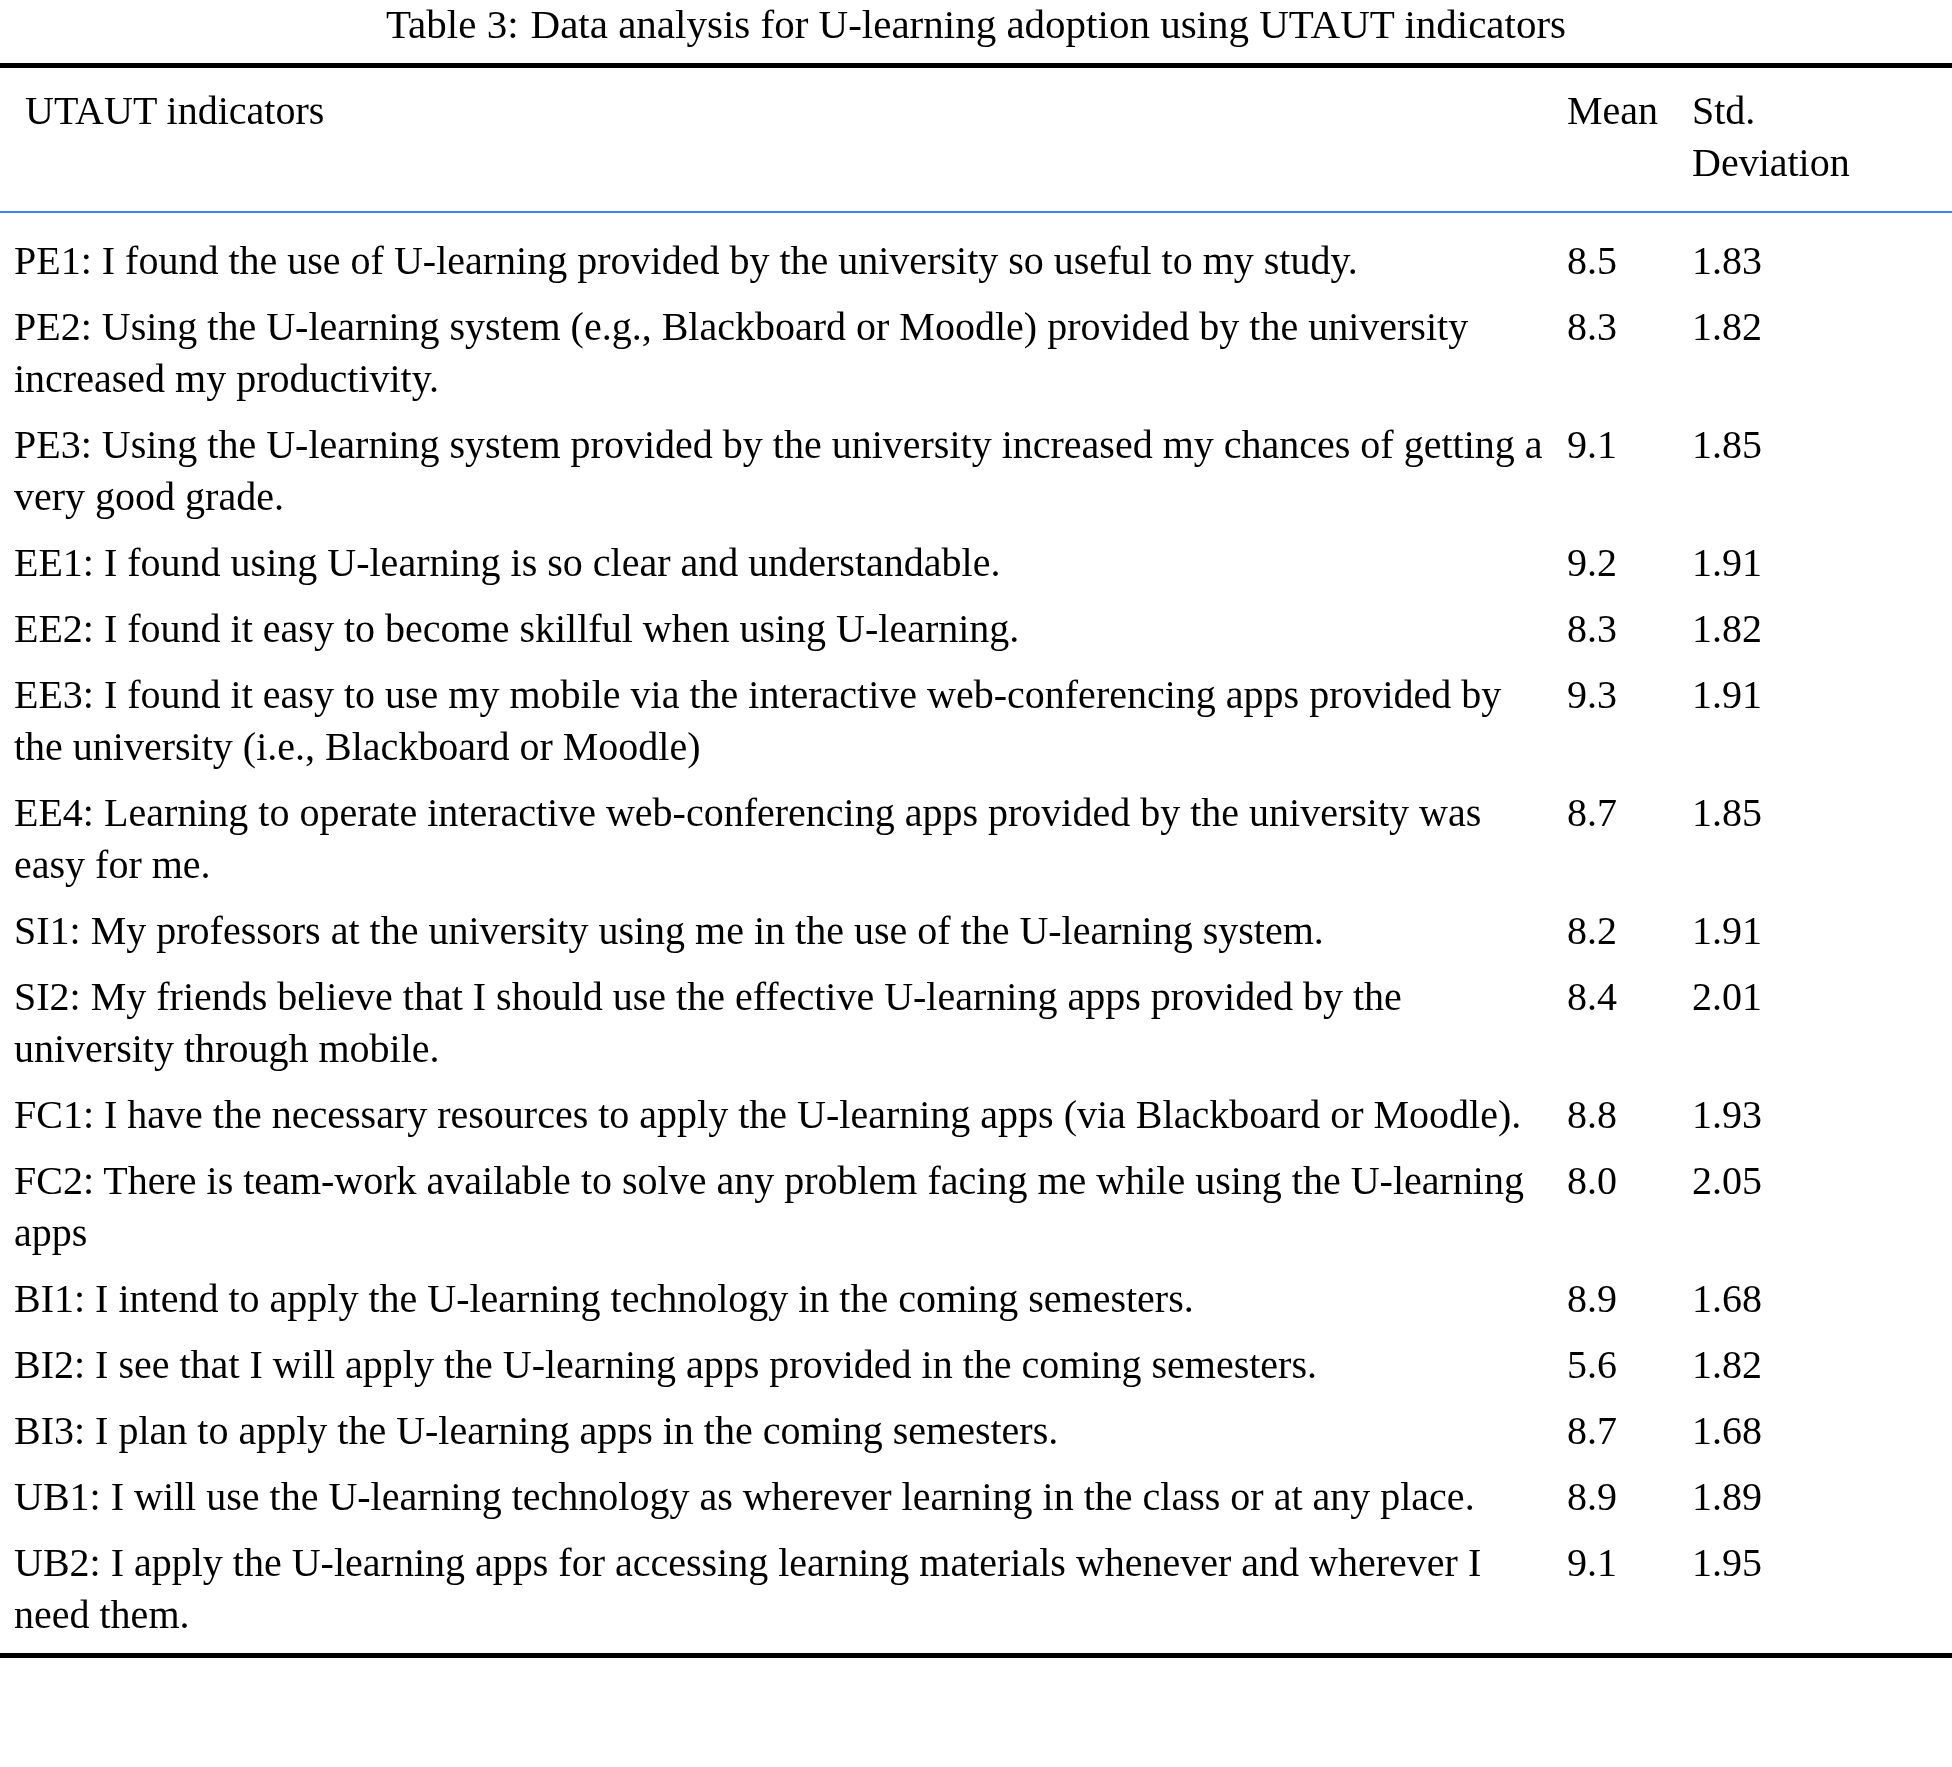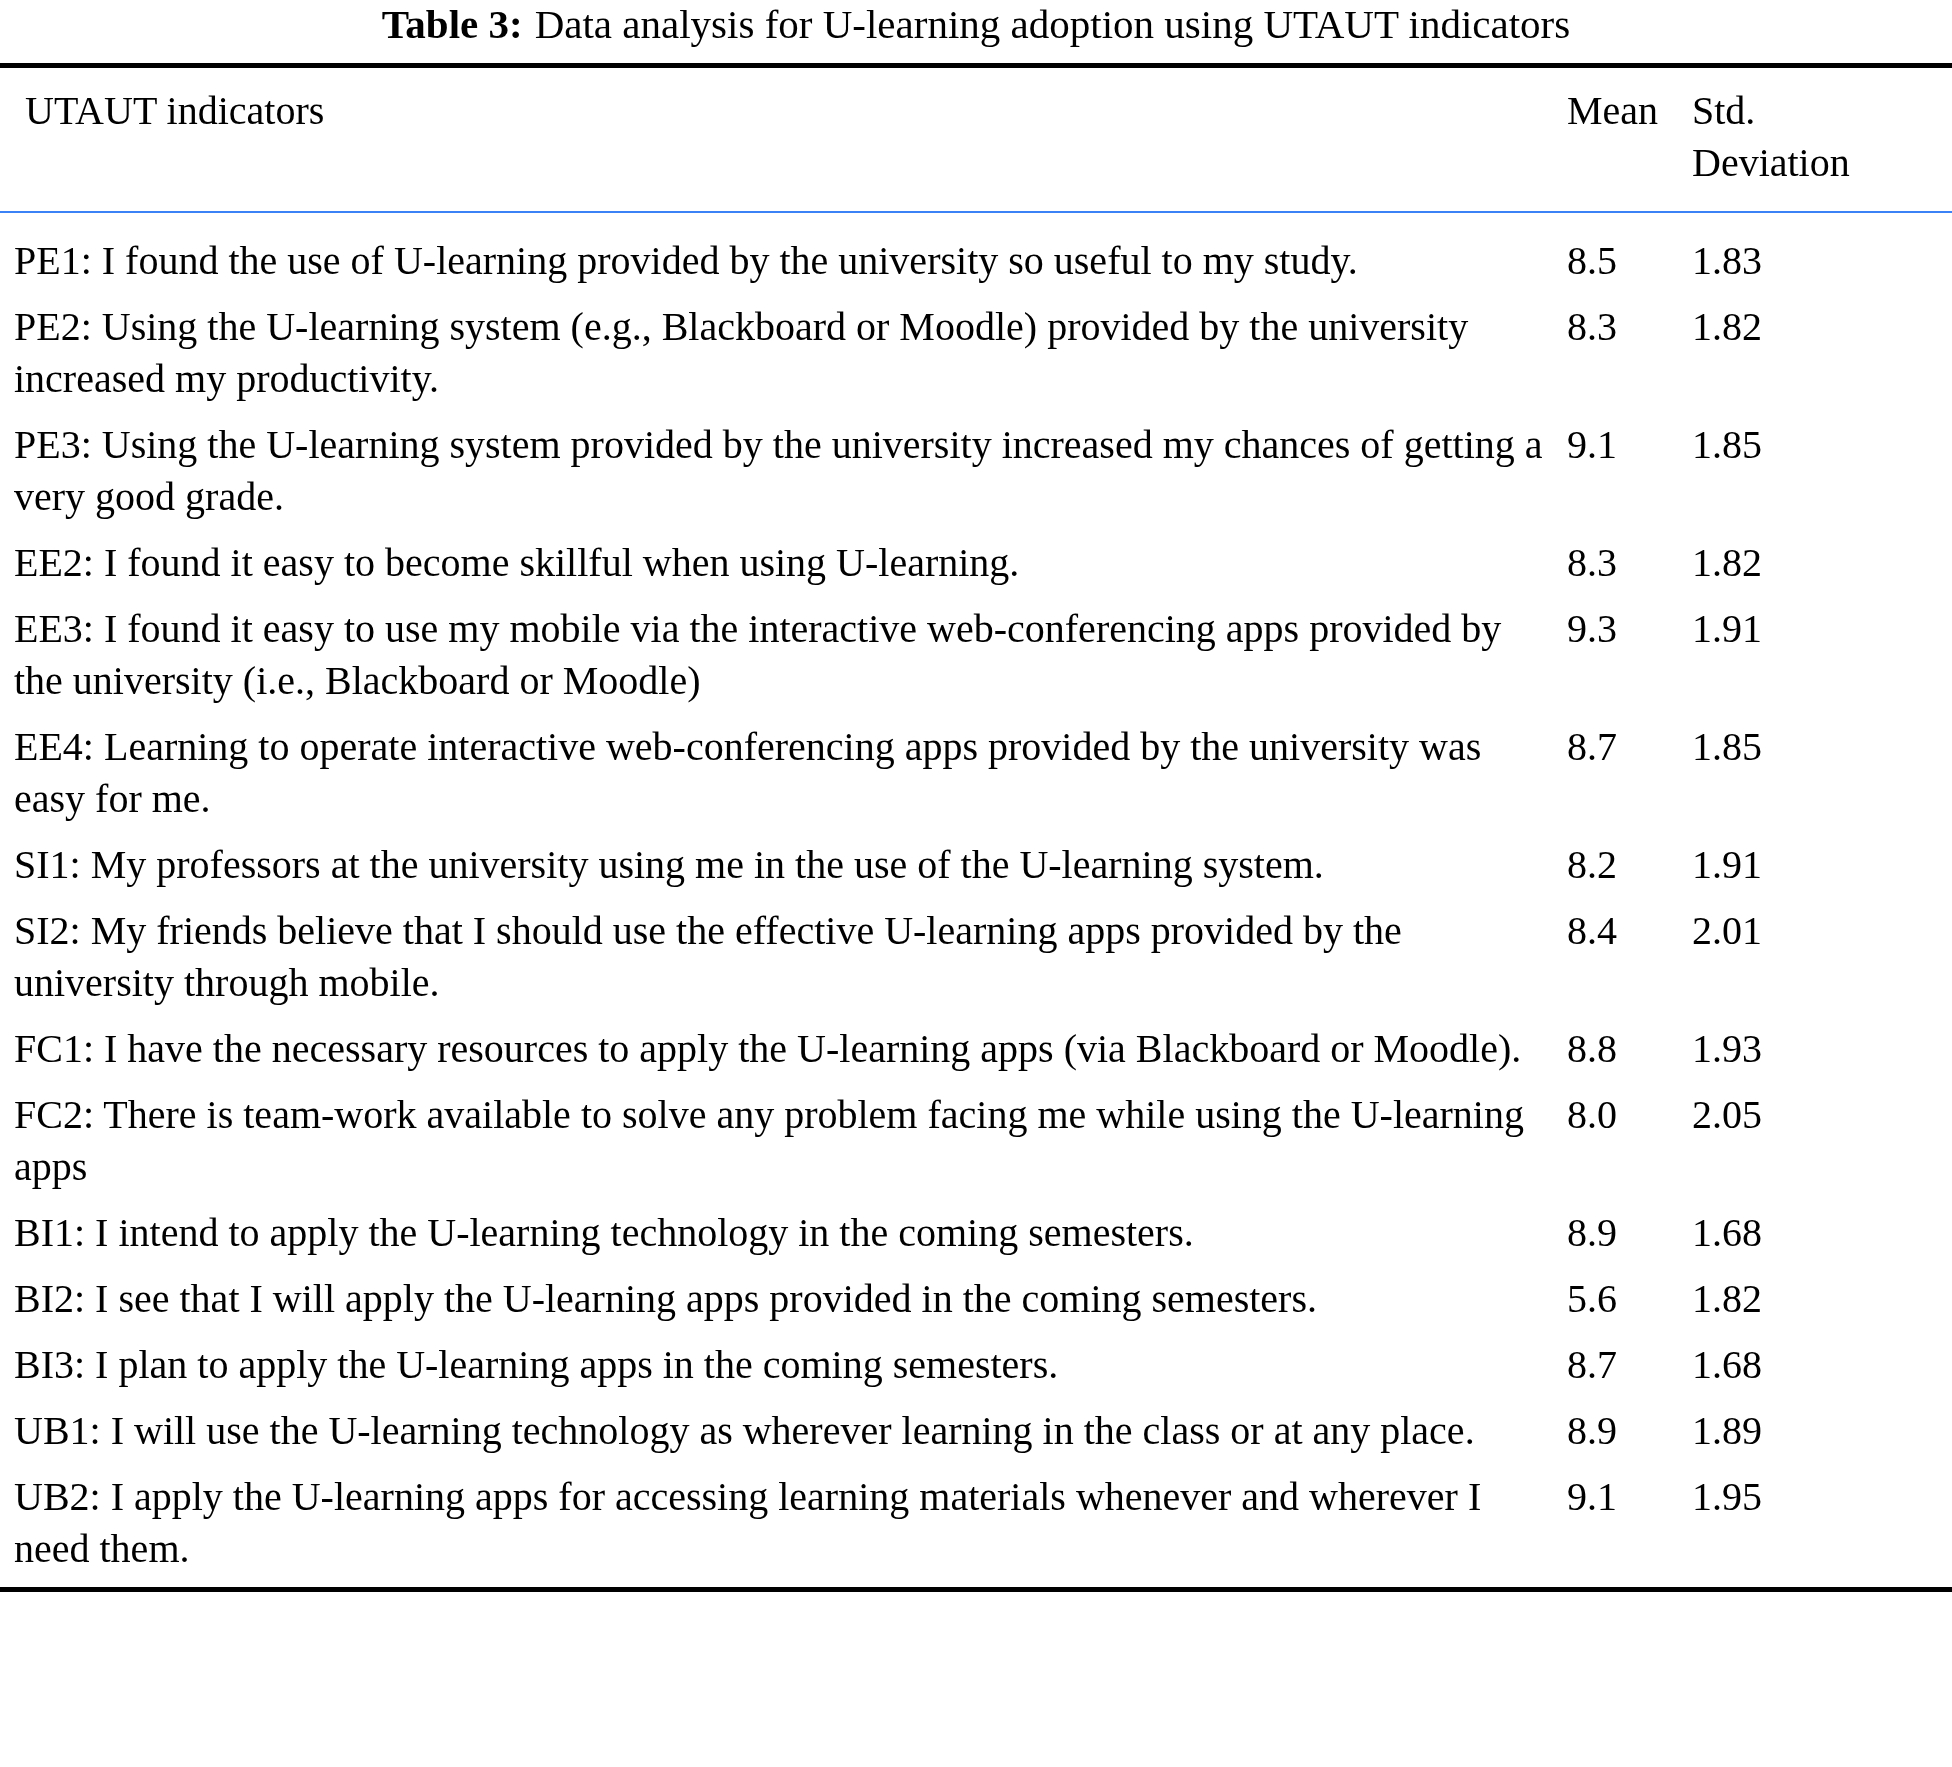--- a/index.html
+++ b/index.html
@@ -19,21 +19,21 @@
   }
   .caption {
     text-align: center;
     font-size: 41px;
     line-height: 46px;
     padding-top: 1px;
     margin-bottom: 16px;
     white-space: nowrap;
   }
   .caption .caption-label {
-    font-weight: bold;
+    font-weight: normal;
     margin-right: 12px;
   }
   table.data-table {
     width: 1952px;
     border-collapse: collapse;
     table-layout: fixed;
     border-top: 5px solid #000000;
     border-bottom: 5px solid #000000;
   }
   col.c-indicator { width: 1567px; }
@@ -102,20 +102,25 @@
           <td class="cell-indicator">PE2: Using the U-learning system (e.g., Blackboard or Moodle) provided by the university increased my productivity.</td>
           <td class="cell-mean">8.3</td>
           <td class="cell-std">1.82</td>
         </tr>
         <tr>
           <td class="cell-indicator">PE3: Using the U-learning system provided by the university increased my chances of getting a very good grade.</td>
           <td class="cell-mean">9.1</td>
           <td class="cell-std">1.85</td>
         </tr>
         <tr>
+          <td class="cell-indicator">EE1: I found using U-learning is so clear and understandable.</td>
+          <td class="cell-mean">9.2</td>
+          <td class="cell-std">1.91</td>
+        </tr>
+        <tr>
           <td class="cell-indicator">EE2: I found it easy to become skillful when using U-learning.</td>
           <td class="cell-mean">8.3</td>
           <td class="cell-std">1.82</td>
         </tr>
         <tr>
           <td class="cell-indicator">EE3: I found it easy to use my mobile via the interactive web-conferencing apps provided by the university (i.e., Blackboard or Moodle)</td>
           <td class="cell-mean">9.3</td>
           <td class="cell-std">1.91</td>
         </tr>
         <tr>

